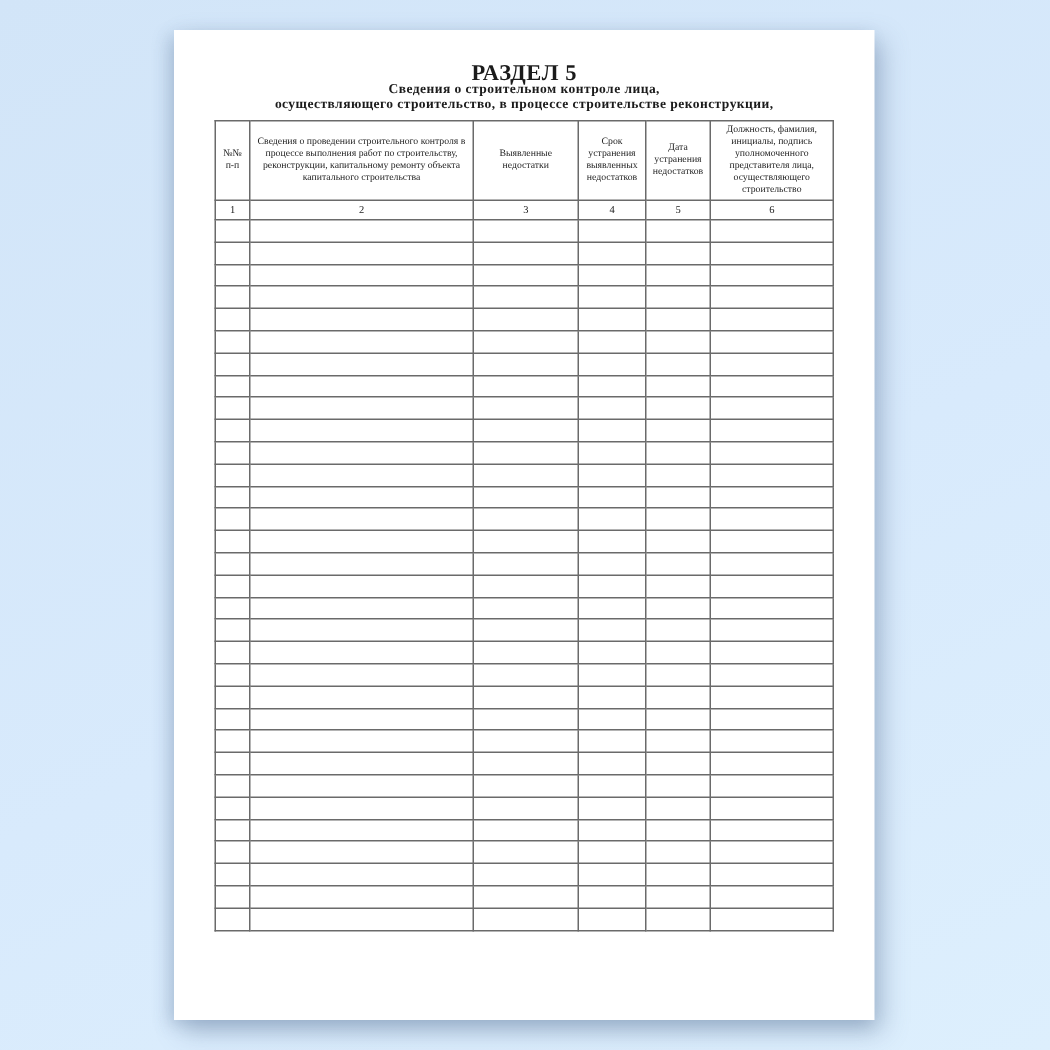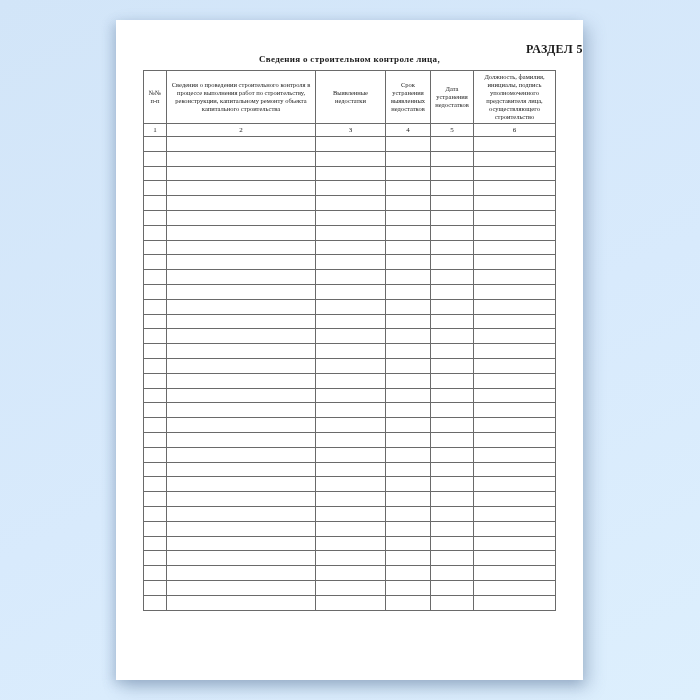--- a/index.html
+++ b/index.html
@@ -11,22 +11,22 @@
     position: relative; width: 700px; height: 700px;
     background: linear-gradient(155deg, #d2e5f8 0%, #d8eafc 55%, #ddeffd 100%);
   }
   .paper {
     position: absolute; left: 116px; top: 20px; width: 467px; height: 660px;
     background: #ffffff;
     box-shadow: -4px 3px 10px rgba(110, 135, 170, 0.30),
                  5px 7px 16px rgba(100, 125, 160, 0.45);
   }
   .section-title {
-    margin: 24px 0 0 0; text-align: right;
-    font-size: 12px; line-height: 10px; font-weight: bold;
+    margin: 24px 0 0 0; text-align: center;
+    font-size: 15px; line-height: 10px; font-weight: bold;
     letter-spacing: 0.4px; color: #1b1b1b;
   }
   .subtitle-line {
     text-align: center; font-size: 9px; line-height: 10px;
     font-weight: bold; letter-spacing: 0.3px; color: #1b1b1b;
     white-space: nowrap;
   }
   table.grid {
     border-collapse: collapse; table-layout: fixed;
     margin: 6px 0 0 27px; width: 412px;
@@ -55,20 +55,21 @@
 </style>
 </head>
 <body>
 
 <div class="scene">
   <div class="paper">
 
     <div class="section-title">РАЗДЕЛ 5</div>
 
     <div class="subtitle-line">Сведения о строительном контроле лица,</div>
+    <div class="subtitle-line">осуществляющего строительство, в процессе строительстве реконструкции,</div>
 
     <table class="grid">
       <colgroup>
         <col class="c1">
           <col class="c2">
           <col class="c3">
         <col class="c4">
           <col class="c5">
           <col class="c6">
       </colgroup>

